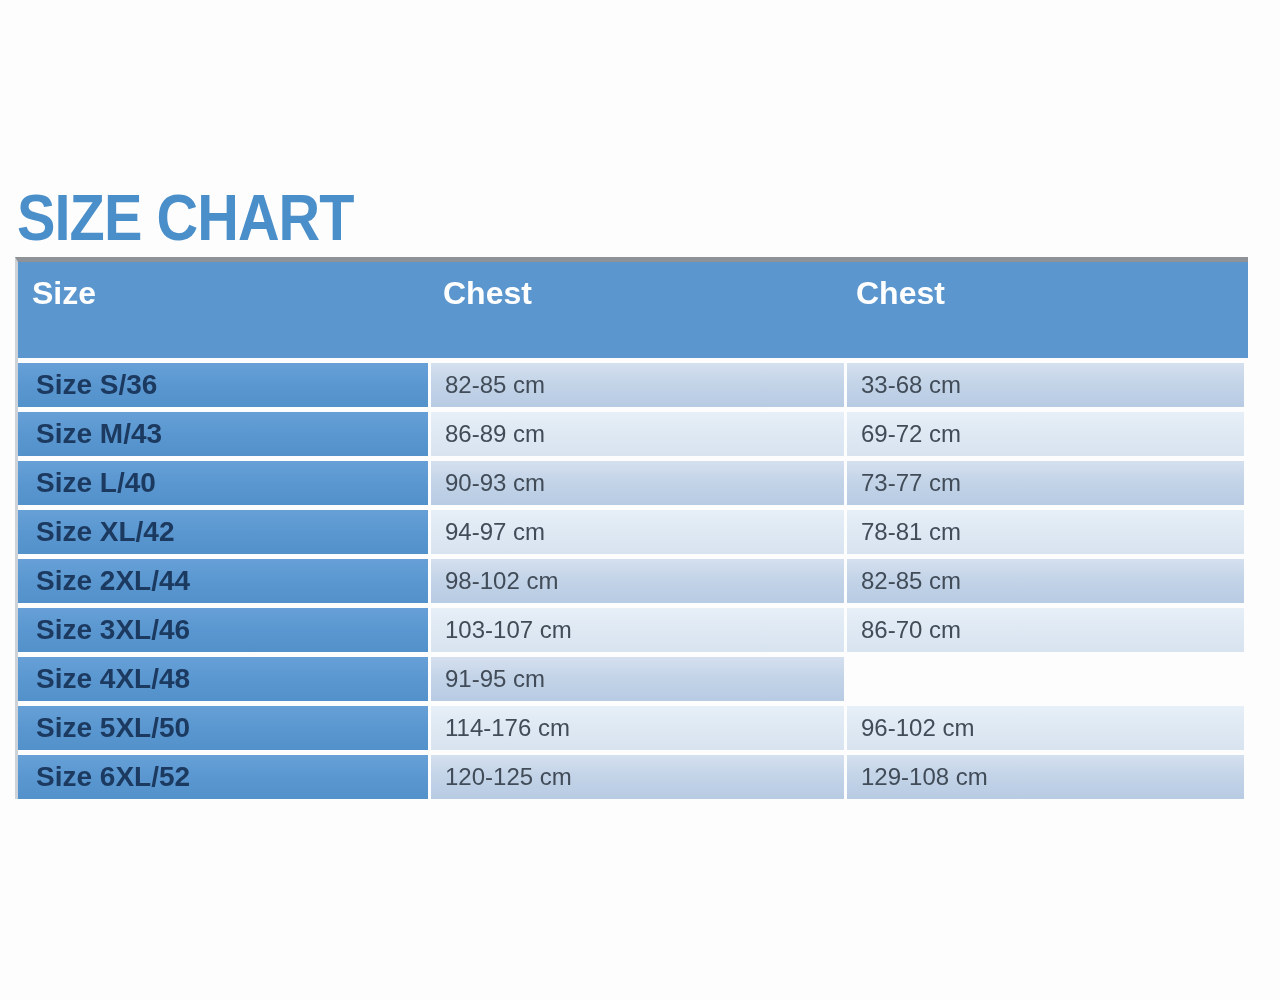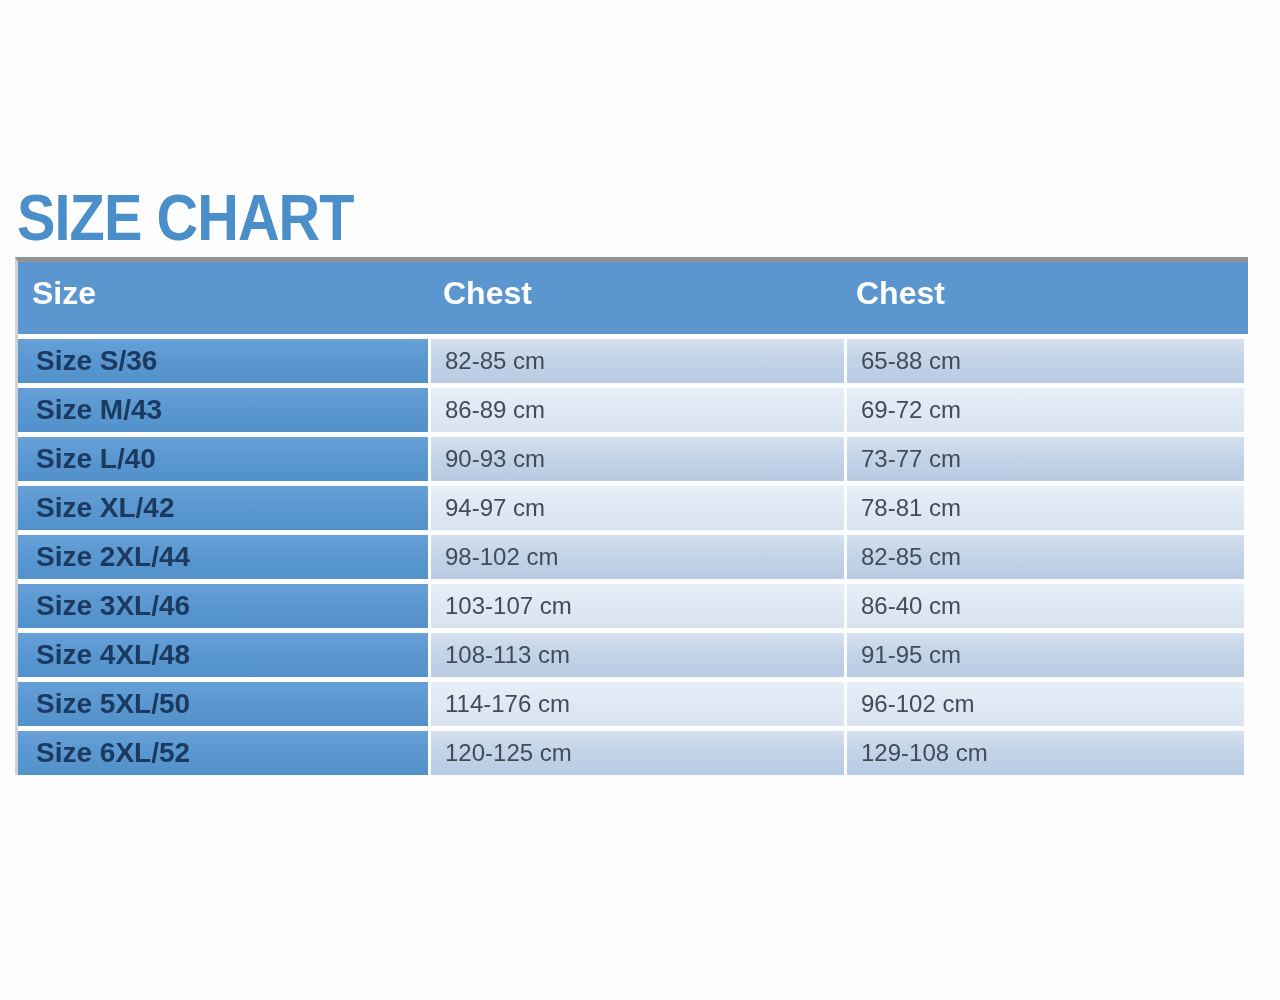--- a/index.html
+++ b/index.html
@@ -27,21 +27,21 @@
   }
   .size-table {
     position: absolute;
     left: 15px;
     top: 257px;
     width: 1230px;
     border-top: 5px solid #8f9397;
     border-left: 3px solid #ccd2d8;
   }
   .thead {
-    height: 72px;
+    height: 96px;
     background: #5b96ce;
     display: grid;
     grid-template-columns: 410px 413px 397px;
     column-gap: 5px;
     box-sizing: border-box;
   }
   .th {
     padding-top: 13px;
     font-size: 32px;
     font-weight: bold;
@@ -93,21 +93,21 @@
       <div class="th th-size">Size</div>
       <div class="th th-chest">Chest</div>
       <div class="th th-waist">Chest</div>
     </div>
 
     <div class="tbody">
 
       <div class="tr tr-dark">
         <div class="td td-size">Size S/36</div>
         <div class="td td-val">82-85 cm</div>
-        <div class="td td-val">65-88 cm</div>
+        <div class="td td-val">33-68 cm</div>
       </div>
 
       <div class="tr tr-light">
         <div class="td td-size">Size M/43</div>
         <div class="td td-val">86-89 cm</div>
         <div class="td td-val">69-72 cm</div>
       </div>
 
       <div class="tr tr-dark">
         <div class="td td-size">Size L/40</div>
@@ -123,26 +123,25 @@
 
       <div class="tr tr-dark">
         <div class="td td-size">Size 2XL/44</div>
         <div class="td td-val">98-102 cm</div>
         <div class="td td-val">82-85 cm</div>
       </div>
 
       <div class="tr tr-light">
         <div class="td td-size">Size 3XL/46</div>
         <div class="td td-val">103-107 cm</div>
-        <div class="td td-val">86-40 cm</div>
+        <div class="td td-val">86-70 cm</div>
       </div>
 
       <div class="tr tr-dark">
         <div class="td td-size">Size 4XL/48</div>
-        <div class="td td-val">108-113 cm</div>
         <div class="td td-val">91-95 cm</div>
       </div>
 
       <div class="tr tr-light">
         <div class="td td-size">Size 5XL/50</div>
         <div class="td td-val">114-176 cm</div>
         <div class="td td-val">96-102 cm</div>
       </div>
 
       <div class="tr tr-dark">

